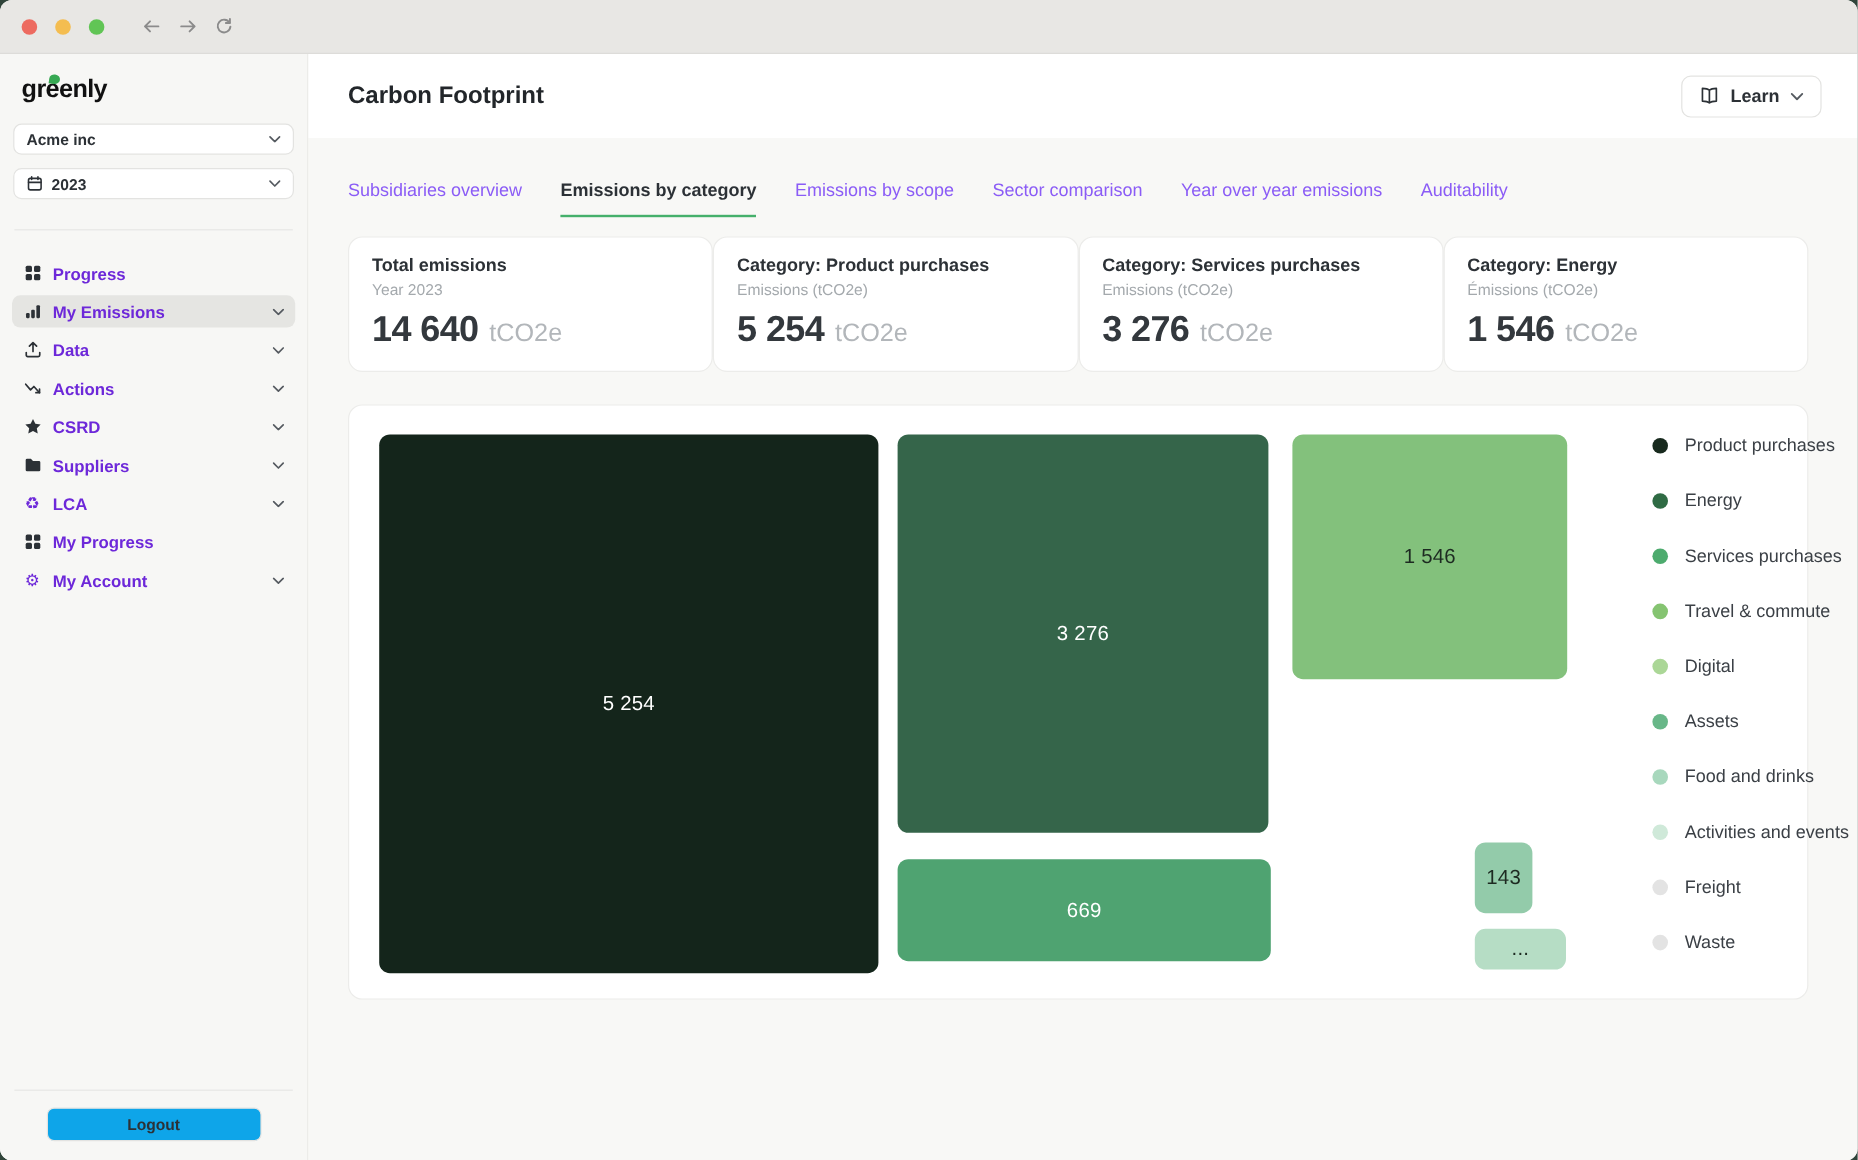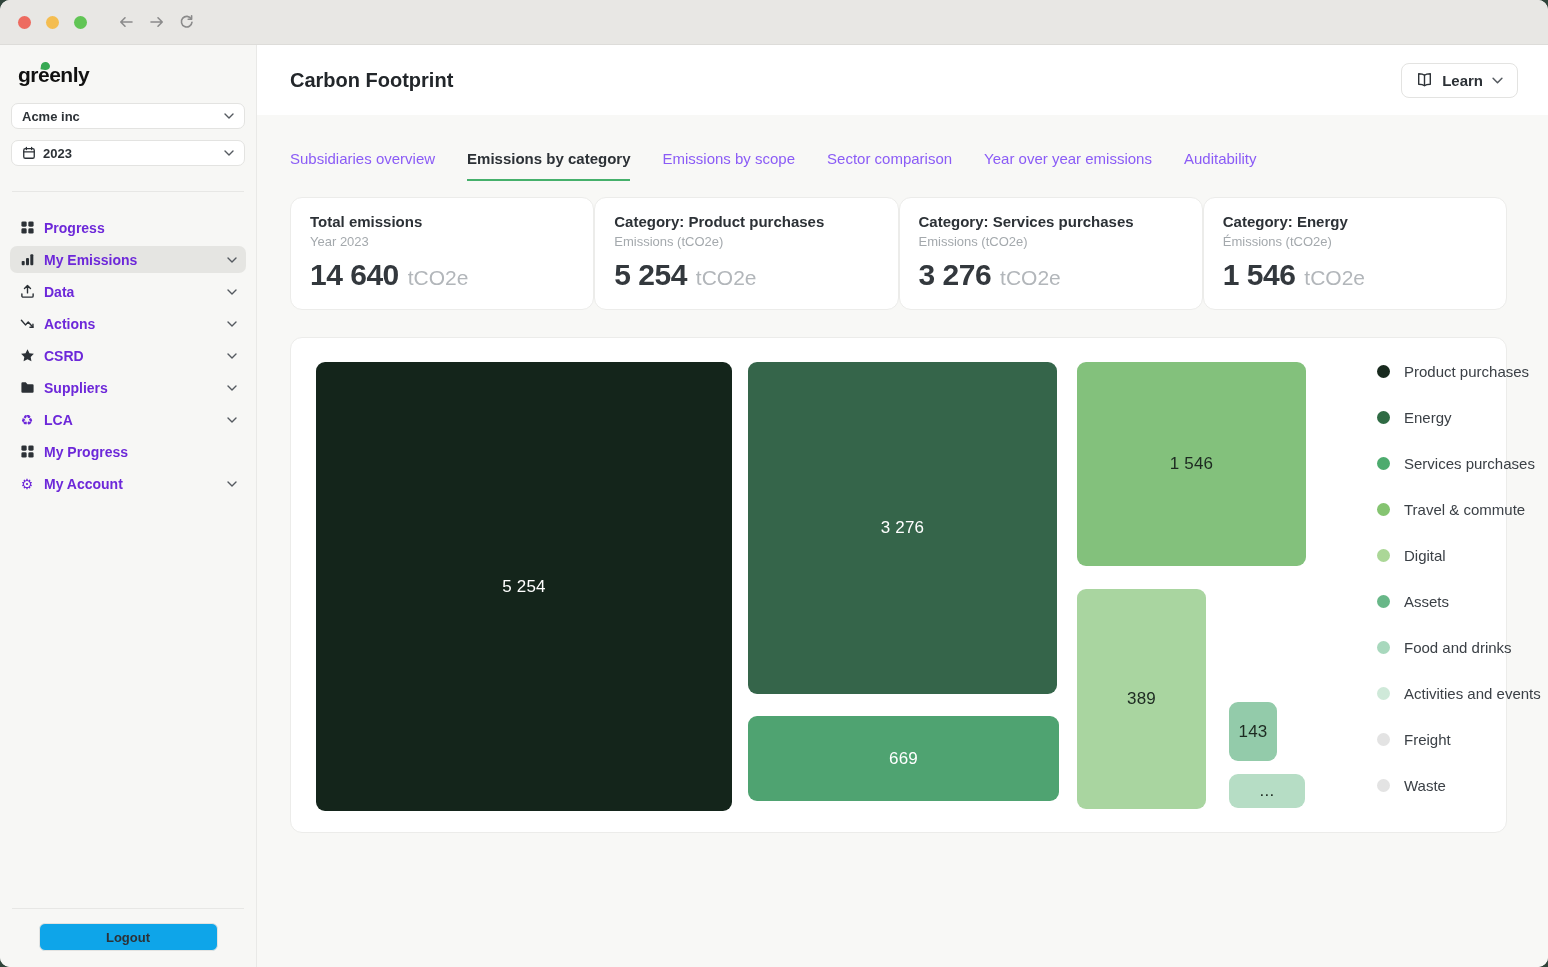--- a/index.html
+++ b/index.html
@@ -342,23 +342,20 @@
             </div>
             <div class="tile" style="left: 457px; top: 24px; width: 309px; height: 332px; background: rgb(53, 101, 74); color: rgb(255, 255, 255);">
               <span class="tile-label">3 276</span>
             </div>
             <div class="tile" style="left: 457px; top: 378px; width: 311px; height: 85px; background: rgb(79, 163, 113); color: rgb(255, 255, 255);">
               <span class="tile-label">669</span>
             </div>
             <div class="tile" style="left: 786px; top: 24px; width: 229px; height: 204px; background: rgb(131, 193, 124); color: rgb(29, 42, 33);">
               <span class="tile-label">1 546</span>
             </div>
-            <div class="tile" style="left: 786px; top: 251px; width: 129px; height: 220px; background: rgb(169, 213, 160); color: rgb(29, 42, 33);">
-              <span class="tile-label">389</span>
-            </div>
             <div class="tile" style="left: 938px; top: 364px; width: 48px; height: 59px; background: rgb(147, 203, 170); color: rgb(29, 42, 33);">
               <span class="tile-label">143</span>
             </div>
             <div class="tile" style="left: 938px; top: 436px; width: 76px; height: 34px; background: rgb(182, 221, 197); color: rgb(29, 42, 33);">
               <span class="tile-label">...</span>
             </div>
           </div>
       </div>
     </main>
   </div>

